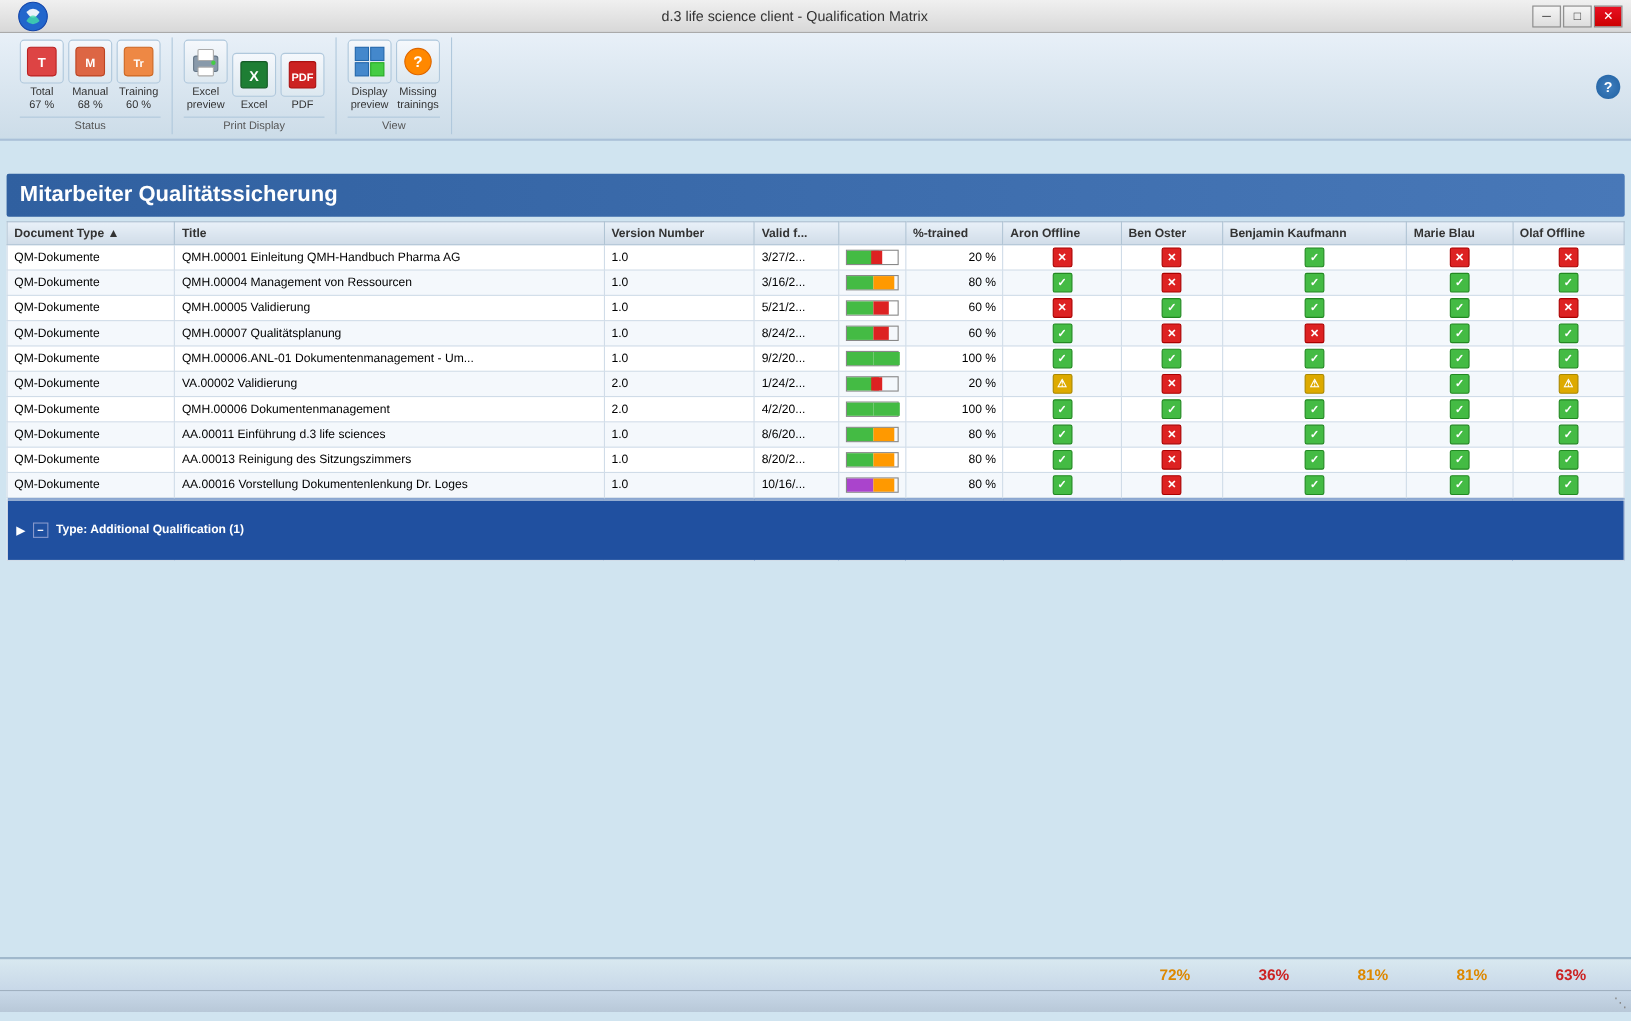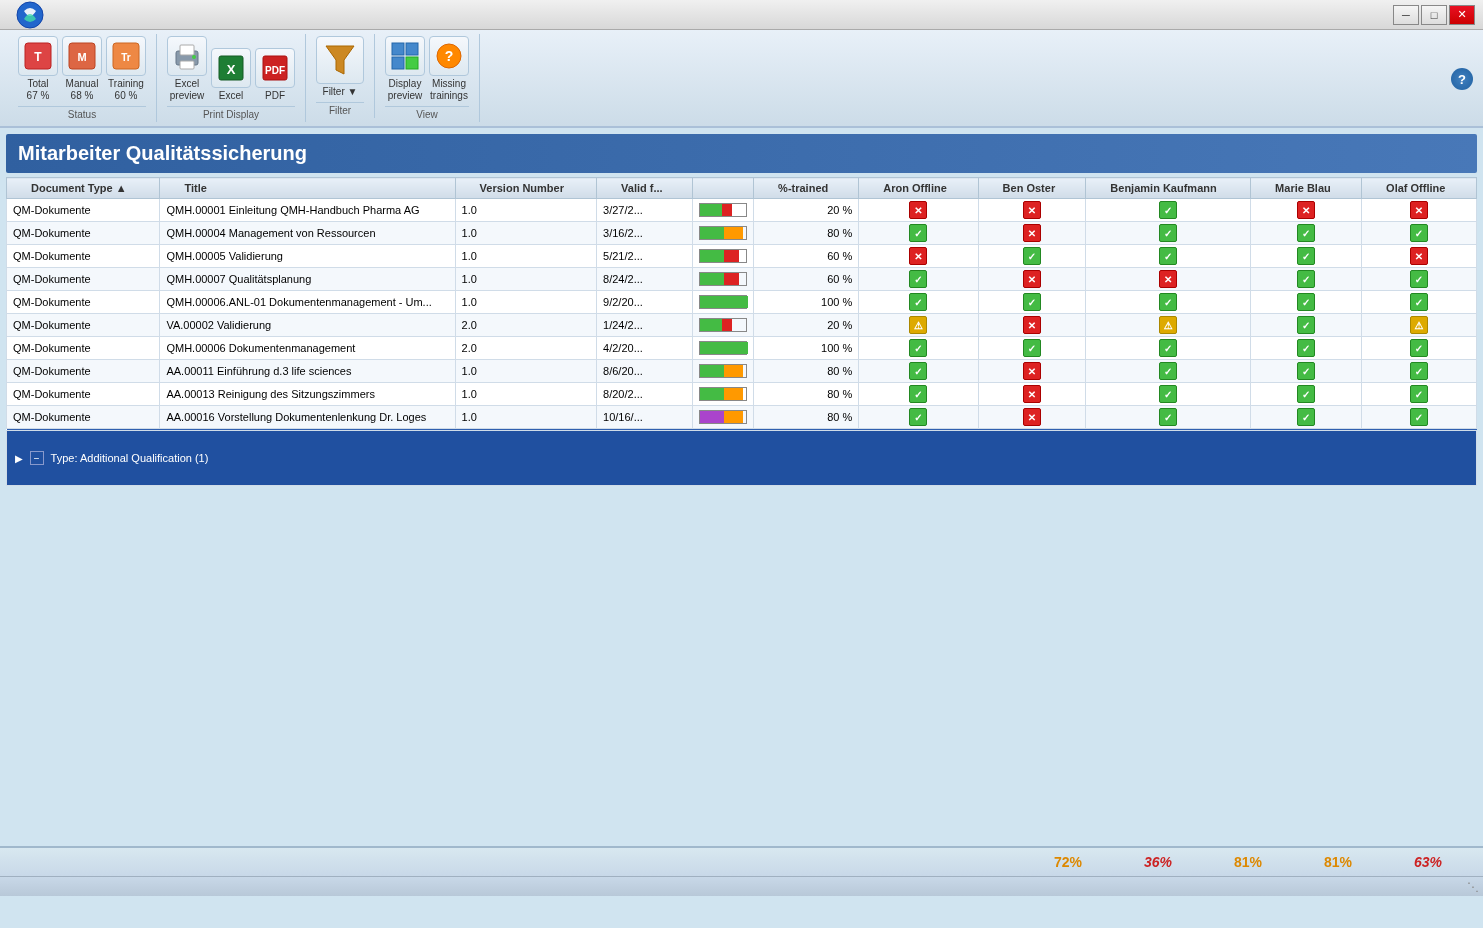--- a/index.html
+++ b/index.html
@@ -72,58 +72,58 @@
       position: absolute; right: 10px; top: 38px;
       width: 22px; height: 22px;
       background: radial-gradient(circle, #4080c0, #2060a0);
       border-radius: 50%;
       display: flex; align-items: center; justify-content: center;
       color: white; font-weight: bold; font-size: 13px;
       cursor: pointer;
     }
 
     
-    .main-content { padding: 6px; height: calc(928px - 210px); overflow: auto; }
+    .main-content { padding: 6px; height: calc(928px - 210px); overflow: auto; margin-top: 24px; }
     .section-title {
       background: linear-gradient(to right, #3060a0, #4878b8);
       color: white;
       font-size: 20px;
       font-weight: bold;
       padding: 8px 12px;
       margin-bottom: 4px;
       border-radius: 2px;
     }
 
     
     .qual-table { width: 100%; border-collapse: collapse; background: white; font-size: 11px; }
     .qual-table th {
       background: linear-gradient(to bottom, #e8f0f8, #d0dce8);
       border: 1px solid #b0c4d4;
-      padding: 4px 24px;
+      padding: 4px 6px;
       text-align: left;
       font-weight: bold;
       color: #333;
       white-space: nowrap;
     }
     .qual-table td {
       border: 1px solid #d0dce8;
       padding: 2px 6px;
       white-space: nowrap;
     }
 
     .group-header td {
       background: #1a3a7a;
       color: white;
       font-weight: bold;
       padding: 4px 8px;
     }
     .group-header-selected td {
       background: #2050a0;
       color: white;
-      font-weight: normal;
+      font-weight: bold;
       padding: 20px 8px;
     }
 
     .collapse-btn {
       display: inline-flex; align-items: center; justify-content: center;
       width: 14px; height: 14px;
       border: 1px solid #aaa;
       background: white;
       color: #333;
       font-size: 10px;
@@ -153,21 +153,21 @@
       justify-content: flex-end;
       padding: 6px 10px;
       gap: 0;
     }
     .footer-cell {
       width: 90px;
       text-align: center;
       font-size: 14px;
       font-weight: bold;
     }
-    .footer-red { color: #cc2222; font-style: italic; }
+    .footer-red { color: #cc2222; }
     .footer-orange { color: #dd8800; }
 
     .bottom-bar {
       background: linear-gradient(to bottom, #c8d8e8, #b8c8d8);
       height: 20px;
       border-top: 1px solid #a0b0c0;
       display: flex;
       align-items: center;
       justify-content: flex-end;
       padding-right: 4px;
@@ -177,20 +177,21 @@
 <body>
 
 <div class="title-bar">
   <div class="title-btn-logo">
     <svg width="28" height="28" viewBox="0 0 28 28">
       <circle cx="14" cy="14" r="13" fill="#2266cc" stroke="#1144aa" stroke-width="1"></circle>
       <path d="M8 10 Q14 4 20 10 Q14 20 8 10Z" fill="white" opacity="0.9"></path>
       <path d="M8 18 Q14 24 20 18 Q14 8 8 18Z" fill="#44ddaa" opacity="0.8"></path>
     </svg>
   </div>
+  <div class="title-bar-text">d.3 life science client - Qualification Matrix</div>
   <div class="title-bar-controls">
     <button class="title-btn">─</button>
     <button class="title-btn">□</button>
     <button class="title-btn close">✕</button>
   </div>
 </div>
 
 <div class="toolbar" style="position:relative;">
 
   <div class="toolbar-group">
@@ -266,35 +267,20 @@
             <rect x="3" y="3" width="24" height="24" rx="2" fill="#cc2222" stroke="#aa1111"></rect>
             <text x="15" y="21" text-anchor="middle" fill="white" font-size="10" font-weight="bold">PDF</text>
           </svg>
         </div>
         <div class="toolbar-icon-label">PDF</div>
       </div>
     </div>
     <div class="toolbar-group-label">Print Display</div>
   </div>
 
-  <div class="toolbar-group" style="min-width:60px;">
-    <div class="toolbar-icons">
-      <div class="toolbar-icon-wrap">
-        <div class="toolbar-icon" style="width:48px;height:48px;">
-          <svg width="32" height="36" viewBox="0 0 32 36">
-            <polygon points="2,4 30,4 20,18 20,32 12,28 12,18" fill="#cc8822" stroke="#aa6600" stroke-width="1"></polygon>
-          </svg>
-        </div>
-        <div class="toolbar-icon-label">
-          <span>Filter</span> ▼
-        </div>
-      </div>
-    </div>
-    <div class="toolbar-group-label">Filter</div>
-  </div>
 
   <div class="toolbar-group">
     <div class="toolbar-icons">
       <div class="toolbar-icon-wrap">
         <div class="toolbar-icon">
           <svg width="30" height="30" viewBox="0 0 30 30">
             <rect x="2" y="2" width="12" height="12" fill="#4488cc" stroke="#2266aa"></rect>
             <rect x="16" y="2" width="12" height="12" fill="#4488cc" stroke="#2266aa"></rect>
             <rect x="2" y="16" width="12" height="12" fill="#4488cc" stroke="#2266aa"></rect>
             <rect x="16" y="16" width="12" height="12" fill="#44cc44" stroke="#22aa22"></rect>

